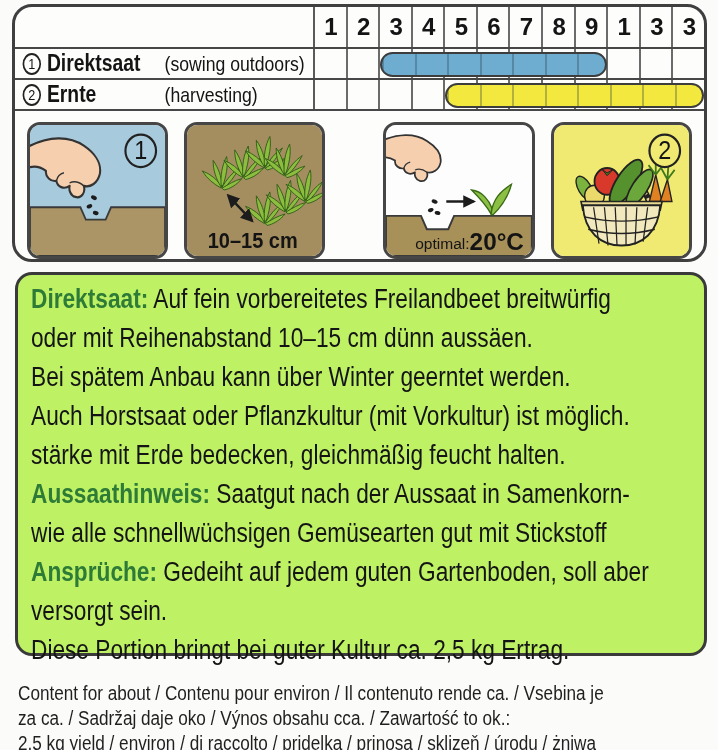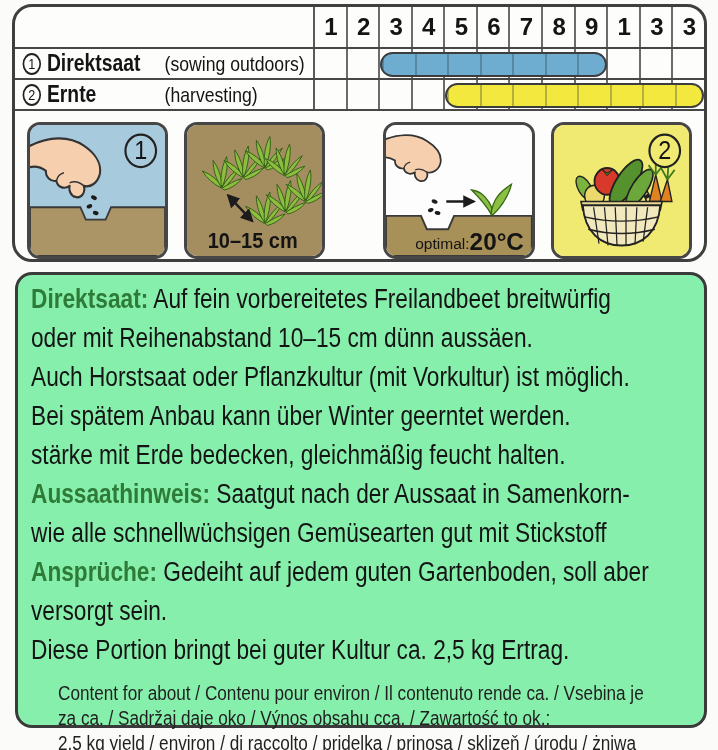--- a/index.html
+++ b/index.html
@@ -35,29 +35,29 @@
 
   
   .panels{display:flex;gap:16px;padding:11px 12px 0 12px;height:137px;}
   .panel{flex:1;border:3px solid #464646;border-radius:13px;overflow:hidden;
          position:relative;box-sizing:border-box;background:#fff;}
   .panel.p3{flex:1.08;margin-left:42px;}
   .panel svg{display:block;width:100%;height:100%;}
   svg text{font-family:"Liberation Sans",sans-serif;}
 
   
-  .text-box{position:absolute;left:15px;top:272px;width:692px;height:456px;
-            border:3px solid #3a3a3a;border-radius:17px;background:#86efac;
+  .text-box{position:absolute;left:15px;top:272px;width:692px;height:384px;
+            border:3px solid #3a3a3a;border-radius:17px;background:#bef264;
             box-sizing:border-box;padding:5px 13px 0 13px;}
   .tline{line-height:39px;font-size:27px;height:39px;}
   .tlead{font-weight:bold;}
 
   
   .footer{position:absolute;left:18px;top:681px;width:692px;color:#1f1f1f;}
-  .fline{font-size:19.5px;line-height:25.2px;margin-left:40px;}
+  .fline{font-size:19.5px;line-height:25.2px;}
   .fcondense{display:inline-block;white-space:nowrap;transform:scaleX(0.88);
              transform-origin:0 50%;width:113%;}
 </style>
 </head>
 <body>
 
 <div id="page">
 
   <div class="outer-box">
 
@@ -265,22 +265,22 @@
           <circle cx="123" cy="27" r="17" stroke="#222" stroke-width="2.4" fill="#f1ea72"></circle>
           <text x="123" y="36" text-anchor="middle" font-size="26" fill="#141414">2</text>
         </svg>
       </div>
     </div>
   </div>
 
   <div class="text-box">
     <div class="tline"><span class="condense"><span class="tlead" style="color:#2e7b38">Direktsaat:</span><span> Auf fein vorbereitetes Freilandbeet breitwürfig</span></span></div>
     <div class="tline"><span class="condense"><span>oder mit Reihenabstand 10–15 cm dünn aussäen.</span></span></div>
+    <div class="tline"><span class="condense"><span>Bei spätem Anbau kann über Winter geerntet werden.</span></span></div>
     <div class="tline"><span class="condense"><span>Auch Horstsaat oder Pflanzkultur (mit Vorkultur) ist möglich.</span></span></div>
-    <div class="tline"><span class="condense"><span>Bei spätem Anbau kann über Winter geerntet werden.</span></span></div>
     <div class="tline"><span class="condense"><span>stärke mit Erde bedecken, gleichmäßig feucht halten.</span></span></div>
     <div class="tline"><span class="condense"><span class="tlead" style="color:#2e7b38">Aussaathinweis:</span><span> Saatgut nach der Aussaat in Samenkorn-</span></span></div>
     <div class="tline"><span class="condense"><span>wie alle schnellwüchsigen Gemüsearten gut mit Stickstoff</span></span></div>
     <div class="tline"><span class="condense"><span class="tlead" style="color:#2e7b38">Ansprüche:</span><span> Gedeiht auf jedem guten Gartenboden, soll aber</span></span></div>
     <div class="tline"><span class="condense"><span>versorgt sein.</span></span></div>
     <div class="tline"><span class="condense"><span>Diese Portion bringt bei guter Kultur ca. 2,5 kg Ertrag.</span></span></div>
   </div>
 
   <div class="footer">
     <div class="fline"><span class="fcondense">Content for about / Contenu pour environ / Il contenuto rende ca. / Vsebina je</span></div>

